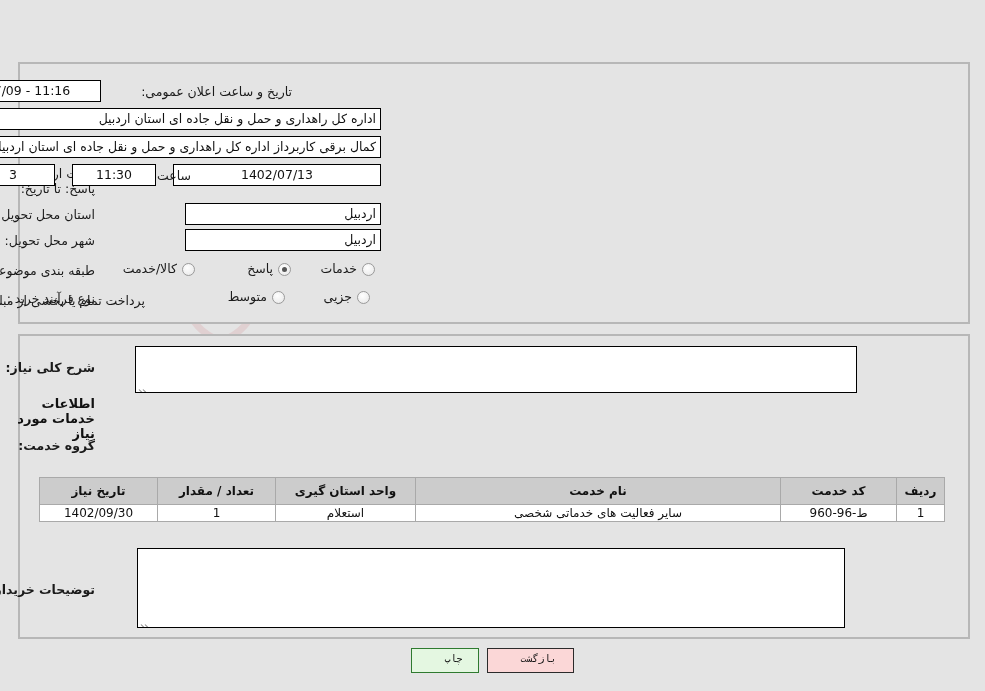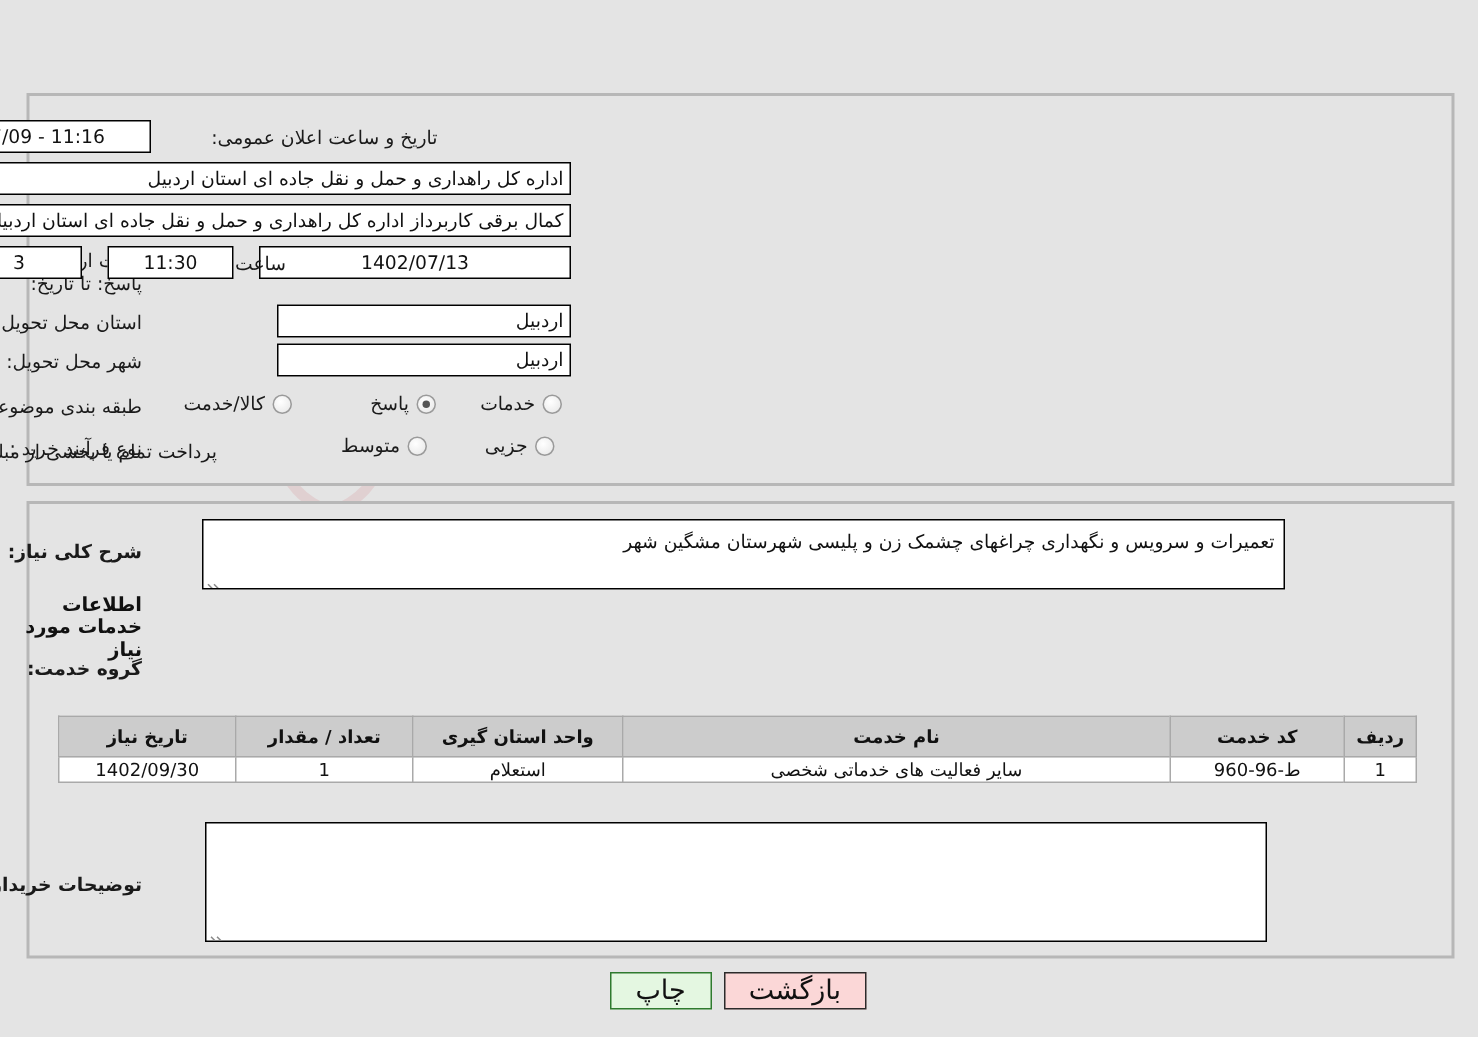--- a/index.html
+++ b/index.html
@@ -197,23 +197,23 @@
     position: absolute;
     left: 0; top: 648px;
     width: 985px;
     display: flex;
     justify-content: center;
     gap: 8px;
     z-index: 12;
     direction: rtl;
   }
   .btn {
-    font-family: Liberation Sans, sans-serif;
-    font-size: 18px;
-    padding: 3px 16px 4px 16px;
+    font-family: Liberation Mono, monospace;
+    font-size: 10px;
+    padding: 3px 16px 4px 32px;
     cursor: pointer;
     line-height: 16px;
   }
   .btn-back  { background: #fbd7d7; border: 1px solid #2b2b2b; color: #111111; }
   .btn-print { background: #e4f7e1; border: 1px solid #2f7a2f; color: #111111; }
 </style>
 </head>
 <body>
 
 <div id="root">
@@ -274,21 +274,20 @@
   <div class="radio-wrap" style="right:700px; top:289px;">
     <span class="radio"></span>
     <span class="radio-label">متوسط</span>
   </div>
   <div class="lbl" style="right:840px; top:293px;">پرداخت تمام یا بخشی از مبلغ خرید،از محل "اسناد خزانه اسلامی" خواهد بود.</div>
 
   <div class="panel" id="panel-mid"></div>
 
   <div class="lbl lbl-b" style="right:890px; top:360px;">شرح کلی نیاز:</div>
   <div class="ta" style="right:128px; top:346px; width:722px; height:47px;">
-    <div style="text-align:right; line-height:17px;">تعمیرات و سرویس و نگهداری چراغهای چشمک زن و پلیسی شهرستان مشگین شهر</div>
     <span class="grip">
       <i style="left:1px; top:10px; width:9px;"></i>
       <i style="left:5px; top:10px; width:5px;"></i>
     </span>
   </div>
 
   <div class="sec-head" style="right:890px; top:396px;">اطلاعات خدمات مورد نیاز</div>
 
   <div class="lbl lbl-b" style="right:890px; top:438px;">گروه خدمت:</div>
 

